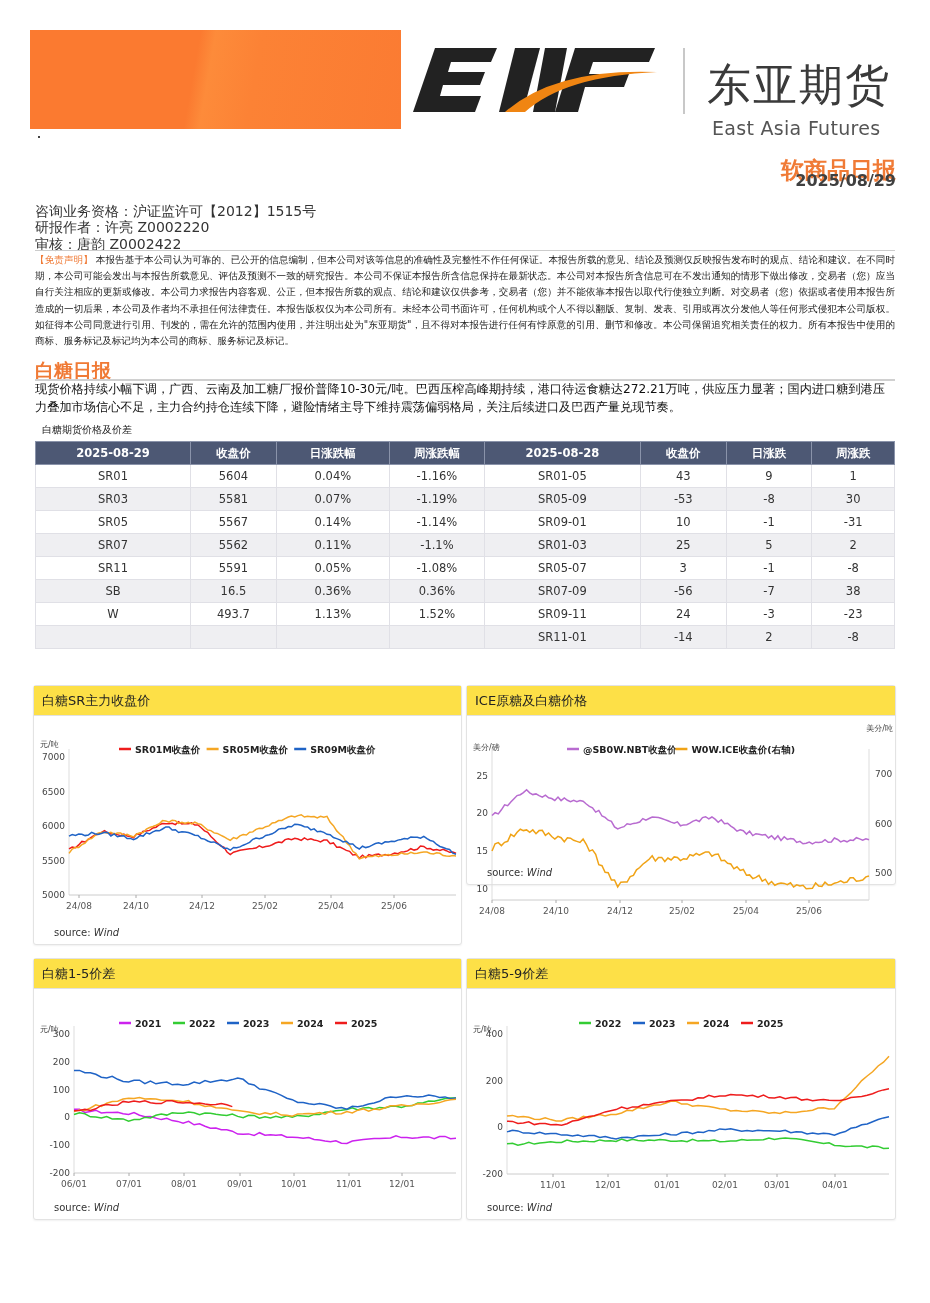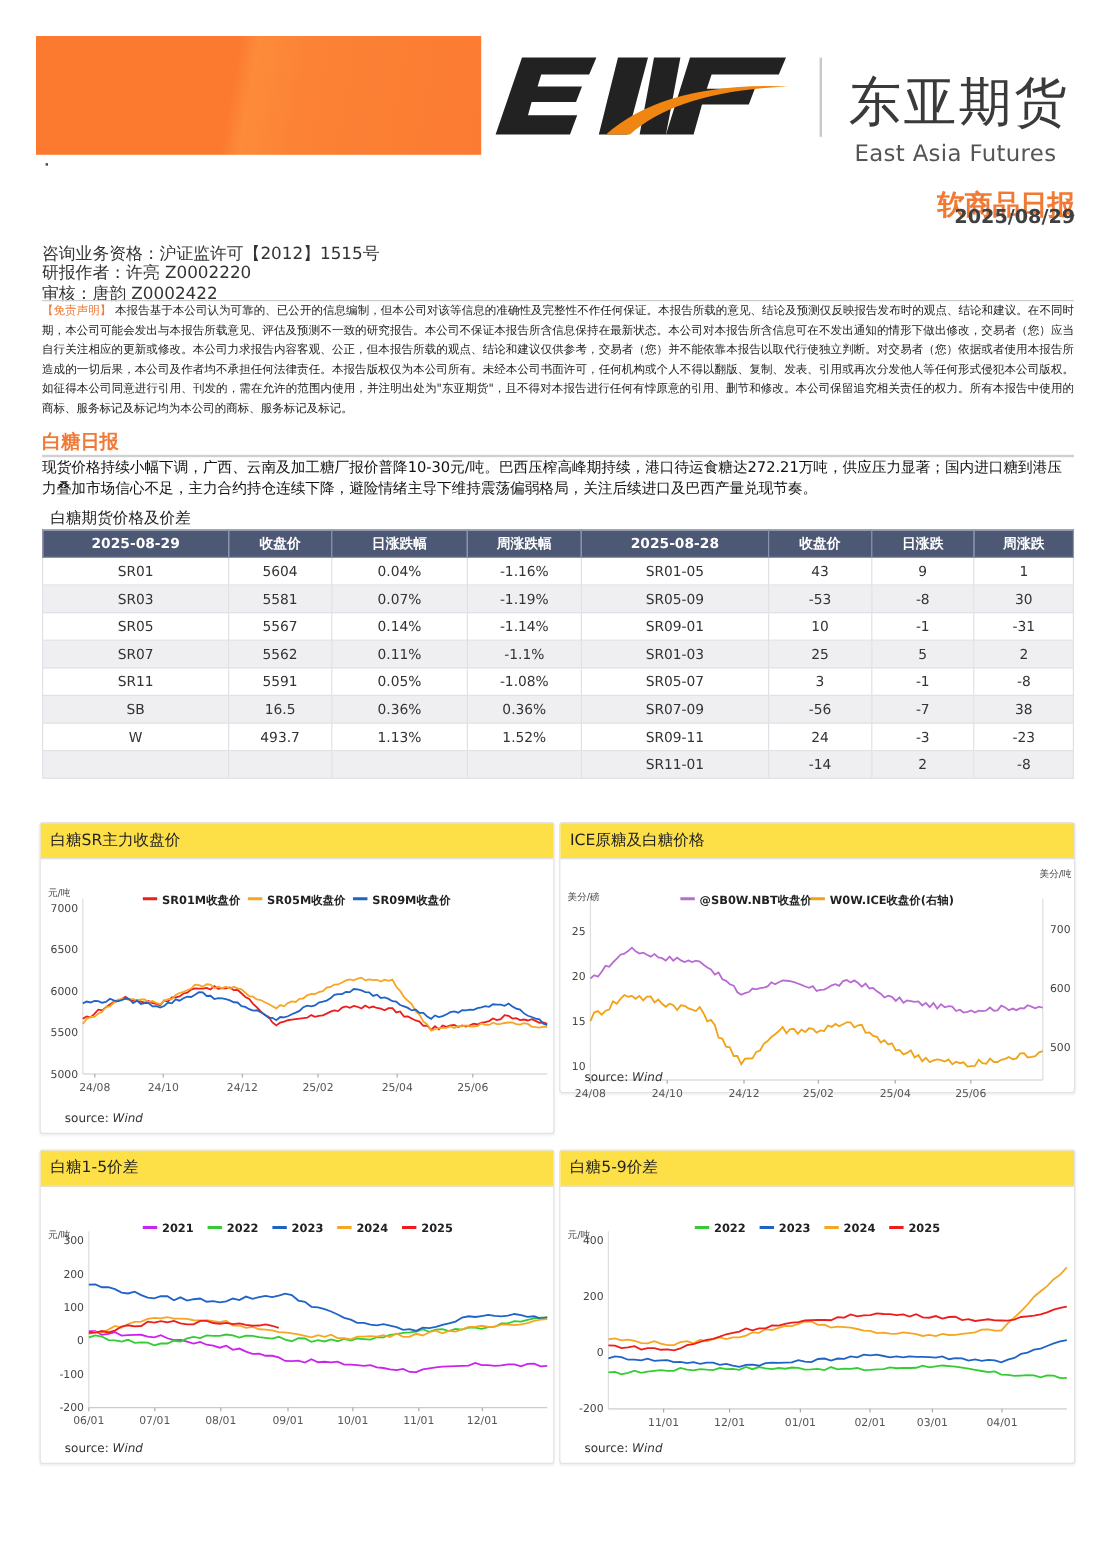--- a/index.html
+++ b/index.html
@@ -9,24 +9,24 @@
   .logo-divider { position: absolute; left: 683px; top: 48px; width: 2px; height: 66px; background: #c8c8c8; }
   .logo-cn { position: absolute; left: 707px; top: 42px; font-size: 44px; color: #3a3a3a; letter-spacing: 2px; font-family: "DejaVu Sans", sans-serif; margin-top: 14px; }
   .logo-en { position: absolute; left: 712px; top: 93px; font-size: 19px; color: #555; font-family: "DejaVu Sans", sans-serif; letter-spacing: 0.3px; margin-top: 24px; }
   .dot { position: absolute; left: 38px; top: 136px; width: 2px; height: 2px; background: #444; }
   .title { position: absolute; right: 34px; top: 155px; font-size: 23px; font-weight: bold; color: #f07a35; }
   .date { position: absolute; right: 34px; top: 171px; font-size: 16px; font-weight: bold; color: #404040; }
   .meta { position: absolute; left: 35px; font-size: 14px; color: #333; }
   .hr { position: absolute; left: 35px; width: 860px; height: 1px; background: #ccc; }
   .disclaimer { position: absolute; left: 35px; top: 252px; width: 860px; font-size: 9.6px; line-height: 16.2px; color: #222; text-align: justify; }
   .disclaimer .tag { color: #f07a35; }
-  .section-title { position: absolute; left: 35px; top: 358px; font-size: 16px; font-weight: bold; color: #f07a35; }
+  .section-title { position: absolute; left: 35px; top: 358px; font-size: 19px; font-weight: bold; color: #f07a35; }
   .section-hr { position: absolute; left: 35px; top: 379px; width: 860px; height: 2px; background: #d0d0d0; }
   .summary { position: absolute; left: 35px; top: 380px; width: 860px; font-size: 12.2px; line-height: 18px; color: #111; }
-  .table-caption { position: absolute; left: 42px; top: 423px; font-size: 13px; color: #222; }
+  .table-caption { position: absolute; left: 42px; top: 423px; font-size: 10px; color: #222; }
   table.quotes { position: absolute; left: 35px; top: 441px; width: 860px; border-collapse: collapse; font-size: 11.5px; }
   table.quotes th { background: #4d5874; color: #fff; font-weight: bold; height: 23px; border: 1px solid #8a93aa; }
   table.quotes td { height: 23px; text-align: center; color: #333; border: 1px solid #e0e0e6; }
   table.quotes tr:nth-child(even) td { background: #efeff2; }
   .card { position: absolute; background: #fff; border: 1px solid #e3e3e3; border-radius: 3px; box-shadow: 0 1px 2px rgba(0,0,0,0.06); }
   .card-head { height: 30px; background: #fde047; border-bottom: 1px solid #e1e1e1; font-size: 13px; line-height: 30px; padding-left: 8px; color: #222; }
   .card svg { position: absolute; left: 0; top: 31px; }
   .source { position: absolute; left: 20px; bottom: 6px; font-size: 10px; color: #333; }
   .source i { font-style: italic; }
 </style>
@@ -187,21 +187,21 @@
       <path d="M35.0,119.1 L38.2,117.6 L41.5,118.4 L44.7,117.1 L47.9,117.3 L51.1,118.6 L54.3,118.0 L57.6,115.3 L60.8,116.7 L64.0,117.4 L67.3,116.5 L70.5,115.2 L73.7,115.5 L76.9,119.0 L80.2,116.9 L83.4,119.7 L86.6,119.0 L89.8,118.8 L93.1,121.6 L96.3,121.4 L99.5,122.6 L102.7,121.3 L106.0,118.5 L109.2,119.1 L112.4,115.8 L115.6,116.9 L118.9,114.9 L122.1,113.5 L125.3,113.8 L128.5,112.0 L131.8,109.9 L135.0,110.0 L138.2,113.0 L141.4,112.8 L144.6,115.5 L147.9,114.7 L151.1,115.0 L154.3,115.6 L157.6,116.7 L160.8,118.2 L164.0,118.4 L167.2,121.5 L170.5,122.1 L173.7,124.0 L176.9,125.2 L180.1,124.9 L183.3,126.6 L186.6,128.4 L189.8,131.2 L193.0,131.2 L196.3,133.2 L199.5,130.5 L202.7,130.8 L205.9,129.9 L209.2,128.2 L212.4,126.9 L215.6,125.4 L218.8,122.3 L222.0,121.1 L225.3,121.7 L228.5,120.8 L231.7,118.5 L235.0,117.7 L238.2,116.8 L241.4,114.8 L244.6,112.1 L247.8,111.5 L251.1,111.4 L254.3,109.5 L257.5,109.8 L260.8,107.2 L264.0,107.5 L267.2,108.3 L270.4,109.7 L273.6,110.0 L276.9,112.9 L280.1,111.9 L283.3,114.7 L286.5,114.2 L289.8,115.4 L293.0,117.3 L296.2,117.7 L299.4,120.5 L302.7,121.6 L305.9,122.9 L309.1,125.0 L312.3,124.3 L315.6,127.1 L318.8,127.0 L322.0,130.2 L325.3,132.0 L328.5,129.2 L331.7,130.6 L334.9,129.8 L338.2,128.2 L341.4,126.5 L344.6,125.8 L347.8,126.9 L351.1,124.8 L354.3,124.9 L357.5,124.3 L360.7,124.5 L363.9,123.1 L367.2,122.5 L370.4,121.5 L373.6,122.0 L376.8,119.9 L380.1,120.2 L383.3,120.2 L386.5,121.2 L389.8,119.3 L393.0,121.7 L396.2,123.5 L399.4,124.4 L402.7,127.5 L405.9,129.5 L409.1,130.5 L412.3,131.8 L415.6,132.5 L418.8,136.2 L422.0,137.2" fill="none" stroke="#1f63c6" stroke-width="1.5"></path>
       <line x1="85" y1="32" x2="97" y2="32" stroke="#ee1c1c" stroke-width="2.5"></line>
       <text x="101" y="36" font-size="9.5" font-weight="bold" fill="#222" font-family="DejaVu Sans, sans-serif">SR01M收盘价</text>
       <line x1="172.6" y1="32" x2="184.6" y2="32" stroke="#f5a623" stroke-width="2.5"></line>
       <text x="188.6" y="36" font-size="9.5" font-weight="bold" fill="#222" font-family="DejaVu Sans, sans-serif">SR05M收盘价</text>
       <line x1="260.2" y1="32" x2="272.2" y2="32" stroke="#1f63c6" stroke-width="2.5"></line>
       <text x="276.2" y="36" font-size="9.5" font-weight="bold" fill="#222" font-family="DejaVu Sans, sans-serif">SR09M收盘价</text>
     </svg>
   <div class="source"><span>source:</span> <i>Wind</i></div>
 </div>
-<div class="card" style="left:466px;top:685px;width:430px;height:226px">
+<div class="card" style="left:466px;top:685px;width:430px;height:200px">
   <div class="card-head">ICE原糖及白糖价格</div>
   <svg id="chart1" width="430" height="200">
       <line x1="25" y1="32" x2="25" y2="183" stroke="#ddd"></line>
       <line x1="25" y1="183" x2="402" y2="183" stroke="#ccc"></line>
       <line x1="402" y1="32" x2="402" y2="183" stroke="#ddd"></line>
       <text x="21" y="174.71052631578948" font-size="9" fill="#444" text-anchor="end" font-family="DejaVu Sans, sans-serif">10</text>
       <text x="21" y="137.07894736842104" font-size="9" fill="#444" text-anchor="end" font-family="DejaVu Sans, sans-serif">15</text>
       <text x="21" y="99.44736842105263" font-size="9" fill="#444" text-anchor="end" font-family="DejaVu Sans, sans-serif">20</text>
       <text x="21" y="61.815789473684205" font-size="9" fill="#444" text-anchor="end" font-family="DejaVu Sans, sans-serif">25</text>
       <text x="408" y="158.8793103448276" font-size="9" fill="#444" font-family="DejaVu Sans, sans-serif">500</text>

